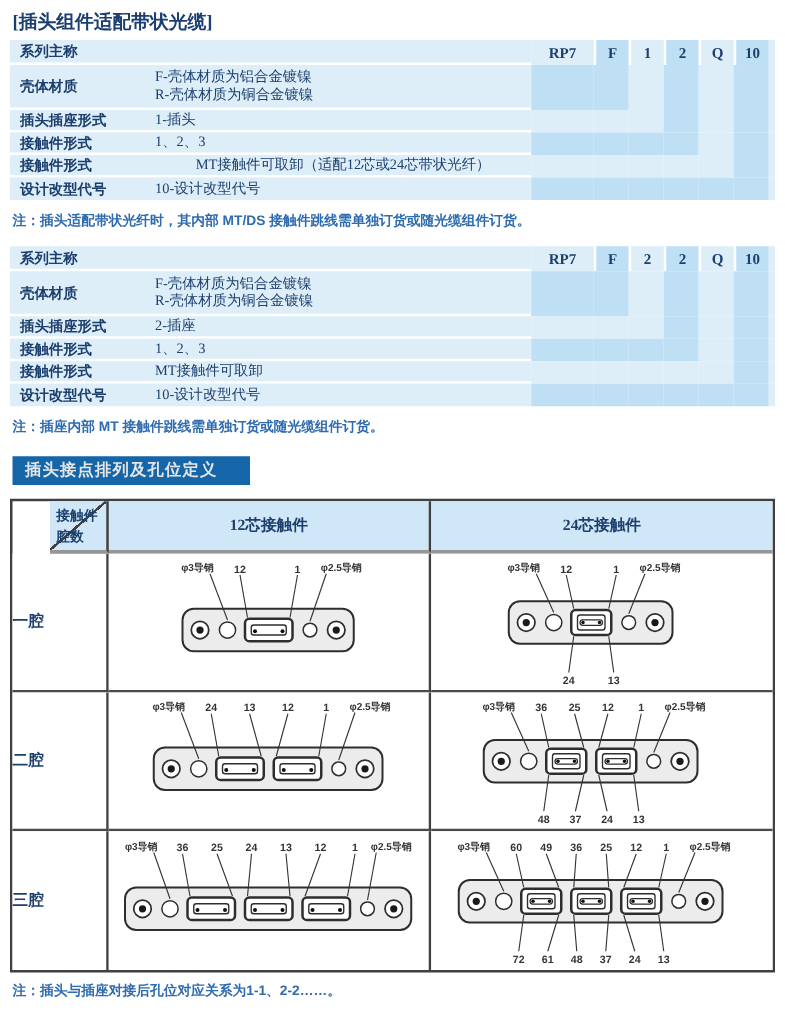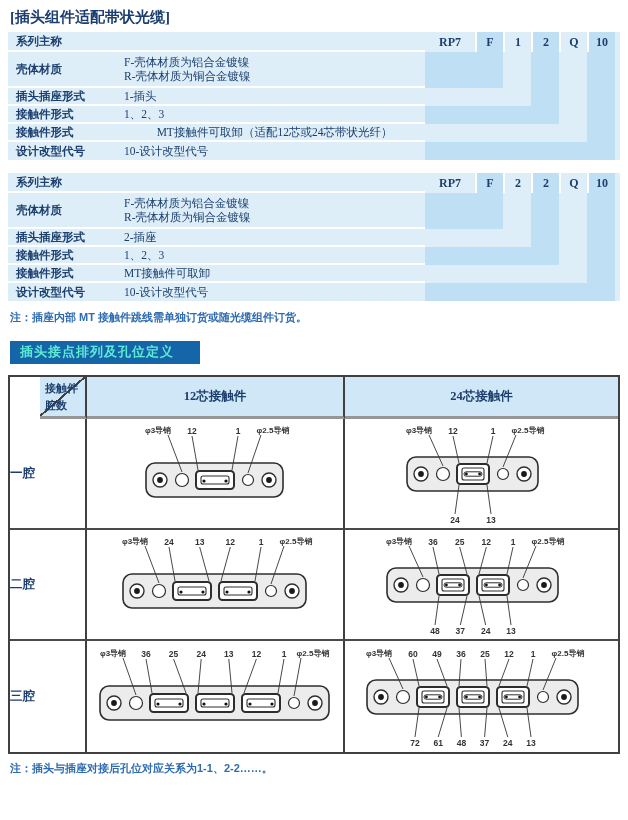--- a/index.html
+++ b/index.html
@@ -13,21 +13,21 @@
           width:612px;}
   .ncell{font-size:11.5px;color:#1d3f6e;display:flex;align-items:center;box-sizing:border-box;}
   .nlabel{font-weight:bold;padding-left:8px;}
   .ndesc{padding-left:4px;line-height:1.22;}
   .ncode{justify-content:center;font-size:12px;font-weight:bold;}
   .gapb{border-bottom:2px solid #fff;}
   .gapl{border-left:2px solid #fff;}
   .note{font-family:"Liberation Sans", sans-serif;font-size:11px;font-weight:bold;
         color:#2e6bb0;margin:9px 0 0 2px;}
   
-  .banner{display:inline-block;background:#1566a9;color:#5eead4;font-family:"Liberation Sans",sans-serif;
+  .banner{display:inline-block;background:#1566a9;color:#e5e5e5;font-family:"Liberation Sans",sans-serif;
           font-weight:bold;font-size:13px;padding:2px 26px 3px 10px;margin:16px 10px 11px 2px;letter-spacing:1px;}
   
   .ctable{display:grid;grid-template-columns:77px 258px 1fr;width:612px;
           border:2px solid #404040;box-sizing:border-box;background:#fff;}
   .chead{background:#cfe7f6;border-bottom:3px solid #969696;box-sizing:border-box;height:42px;
          color:#1d3f6e;font-weight:bold;font-size:12.5px;display:flex;align-items:center;justify-content:center;}
   .cdiv{border-right:2px solid #404040;}
   .corner{position:relative;background-color:#cfe7f6;
      background-image:linear-gradient(to bottom right,transparent calc(50% - 1px),#404040 calc(50% - 1px),#404040 calc(50% + 1px),transparent calc(50% + 1px));margin-left:30px;}
   .corner span{position:absolute;font-size:11px;}
@@ -105,20 +105,21 @@
           <div>10-设计改型代号</div>
         </div>
         <div style="background: rgb(191, 224, 244); min-height: 18px;"></div>
         <div style="background: rgb(191, 224, 244); min-height: 18px;"></div>
         <div style="background: rgb(191, 224, 244); min-height: 18px;"></div>
         <div style="background: rgb(191, 224, 244); min-height: 18px;"></div>
         <div style="background: rgb(191, 224, 244); min-height: 18px;"></div>
         <div style="background: rgb(191, 224, 244); min-height: 18px;"></div>
         <div style="background: rgb(221, 238, 249);"></div>
       </div>
+    <div class="note">注：插头适配带状光纤时，其内部 MT/DS 接触件跳线需单独订货或随光缆组件订货。</div>
   </section>
 
   <section style="margin-top:13px;">
     <div class="ntable" id="ntable1">
         <div class="ncell nlabel gapb" style="grid-column: 1 / 3; background: rgb(221, 238, 249); min-height: 20px;">系列主称</div>
         <div class="ncell ncode" style="background: rgb(221, 238, 249); min-height: 20px;">RP7</div>
         <div class="ncell ncode gapl" style="background: rgb(191, 224, 244); min-height: 20px;">F</div>
         <div class="ncell ncode gapl" style="background: rgb(221, 238, 249); min-height: 20px;">2</div>
         <div class="ncell ncode gapl" style="background: rgb(191, 224, 244); min-height: 20px;">2</div>
         <div class="ncell ncode gapl" style="background: rgb(221, 238, 249); min-height: 20px;">Q</div>

